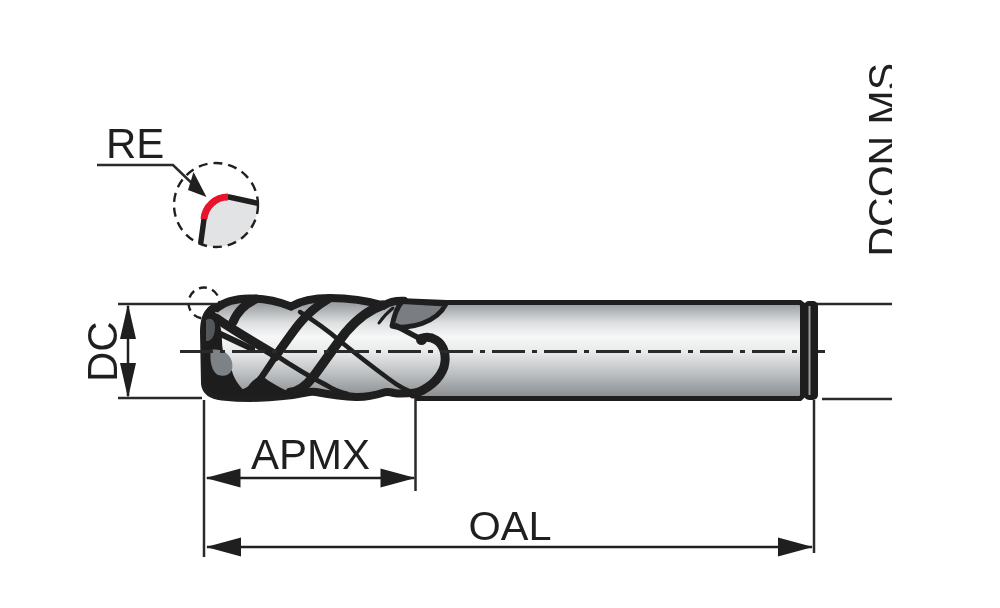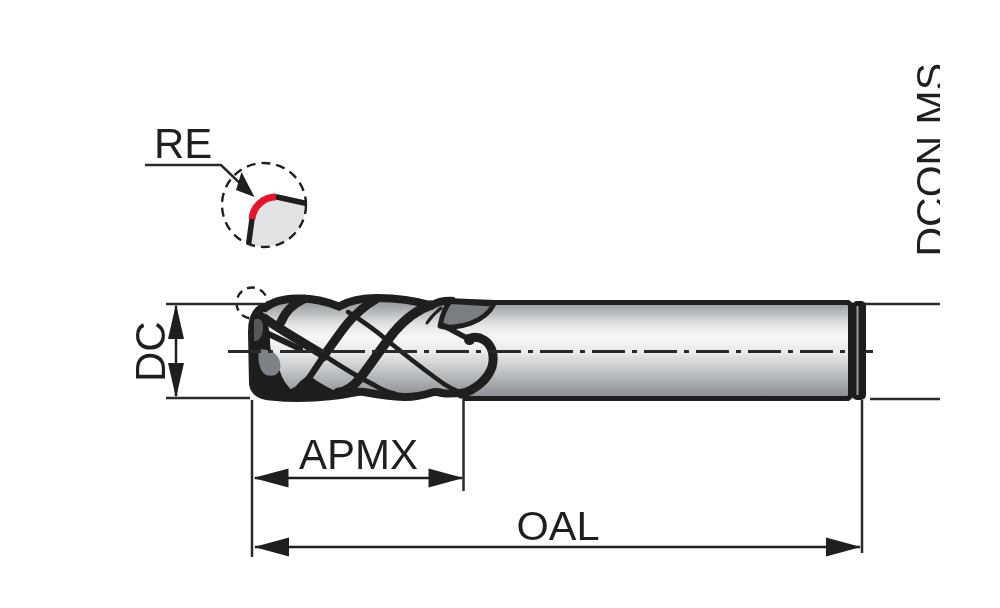--- a/index.html
+++ b/index.html
@@ -1,16 +1,16 @@
 <!DOCTYPE html>
 <html><head>
 <meta charset="utf-8">
 <style>
   html,body{margin:0;padding:0;background:#ffffff;}
-  #wrap{position:relative;width:892px;height:608px;background:#ffffff;overflow:hidden;margin-left:48px;}
+  #wrap{position:relative;width:892px;height:608px;background:#ffffff;overflow:hidden;}
   svg{position:absolute;left:0;top:0;}
   text{font-family:"Liberation Sans",sans-serif;fill:#1f1f1f;}
 </style>
 </head>
 <body>
 <div id="wrap">
 <svg width="1000" height="608" viewBox="0 0 1000 608">
 <defs>
   <linearGradient id="met" x1="0" y1="299" x2="0" y2="401" gradientUnits="userSpaceOnUse">
     <stop offset="0" stop-color="#8f9396"></stop>

